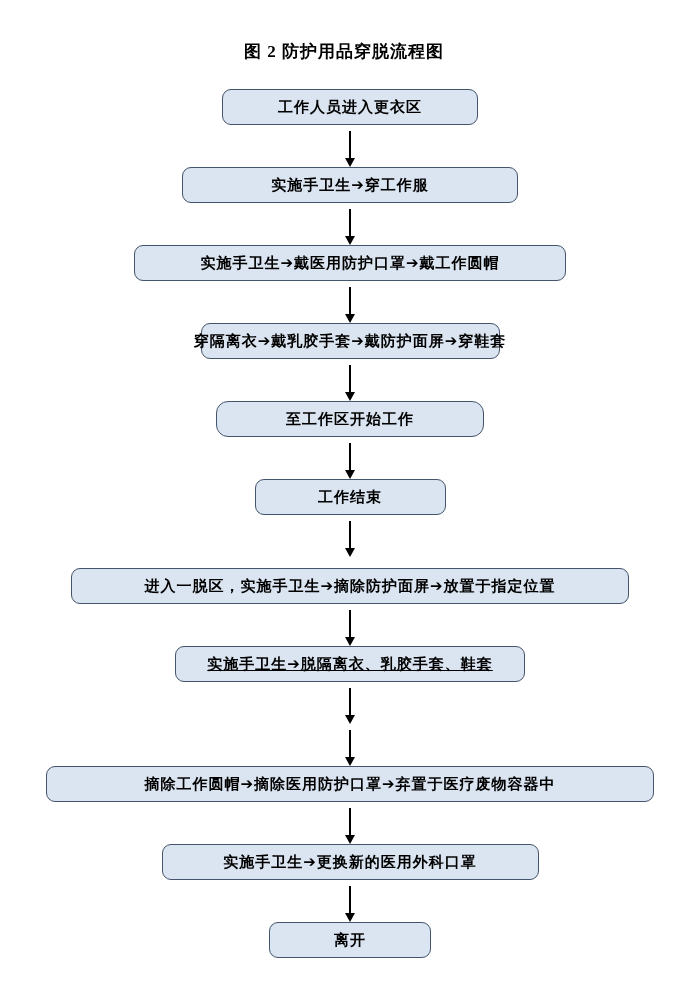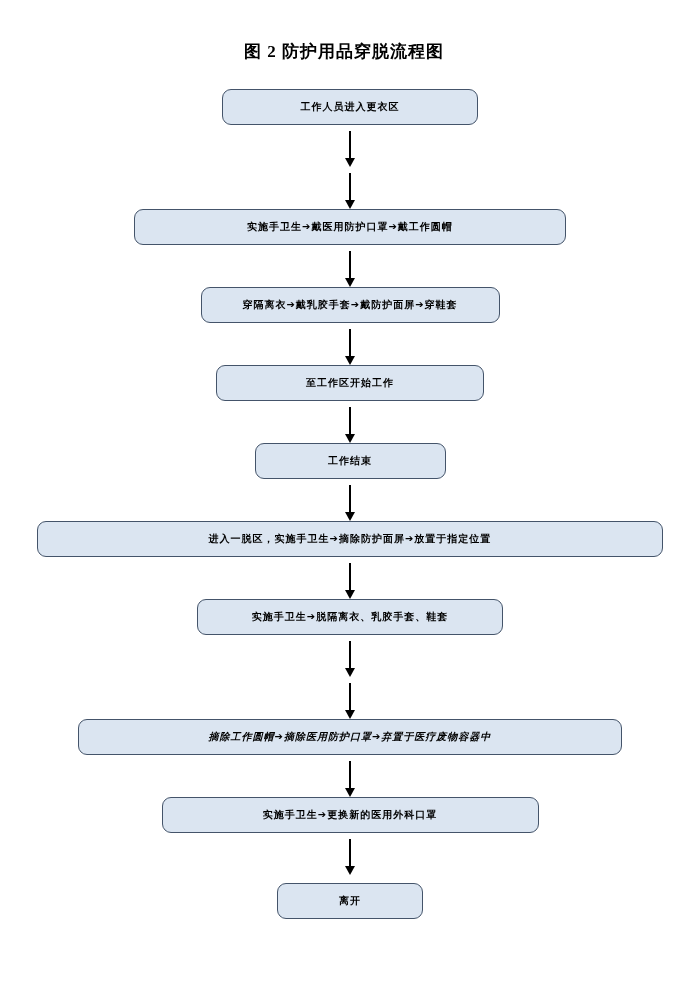--- a/index.html
+++ b/index.html
@@ -36,40 +36,40 @@
     align-items: center;
   }
   .node {
     box-sizing: border-box;
     height: 36px;
     border: 1px solid var(--box-border, #44546a);
     border-radius: 9px;
     background: var(--box-fill, #dbe5f1);
     color: var(--text, #000000);
     font-weight: bold;
-    font-size: 10px;
+    font-size: 15px;
     letter-spacing: 1px;
     display: flex;
     align-items: center;
     justify-content: center;
     white-space: nowrap;
     padding: 8px 10px;
   }
   .w1  { width: 256px; }
   .w2  { width: 336px; }
   .w3  { width: 432px; }
   .w4  { width: 299px; }
-  .w5  { width: 268px; }
+  .w5  { width: 268px; border-radius: 12px; }
   .w6  { width: 191px; }
-  .w7  { width: 626px; }
-  .w8  { width: 306px; }
+  .w7  { width: 558px; margin-top: 11px; }
+  .w8  { width: 350px; text-decoration: underline; }
   .w9  { width: 236px; }
-  .w10 { width: 544px; font-style: italic; }
+  .w10 { width: 608px; }
   .w11 { width: 377px; }
-  .w12 { width: 146px; margin-top: 8px; }
+  .w12 { width: 162px; }
   .arrow {
     position: relative;
     width: 2px;
     height: 28px;
     margin: 6px 0 8px 0;
     background: var(--arrow, #000000);
   }
   .arrow::after {
     content: "";
     position: absolute;
@@ -86,20 +86,21 @@
 </head>
 <body>
 
 <div class="page">
   <h1 class="title">图 2 防护用品穿脱流程图</h1>
 
   <div class="flow">
     <div class="node w1">工作人员进入更衣区</div>
     <div class="arrow"></div>
 
+    <div class="node w2">实施手卫生➔穿工作服</div>
     <div class="arrow"></div>
 
     <div class="node w3">实施手卫生➔戴医用防护口罩➔戴工作圆帽</div>
     <div class="arrow"></div>
 
     <div class="node w4">穿隔离衣➔戴乳胶手套➔戴防护面屏➔穿鞋套</div>
     <div class="arrow"></div>
 
     <div class="node w5">至工作区开始工作</div>
     <div class="arrow"></div>

